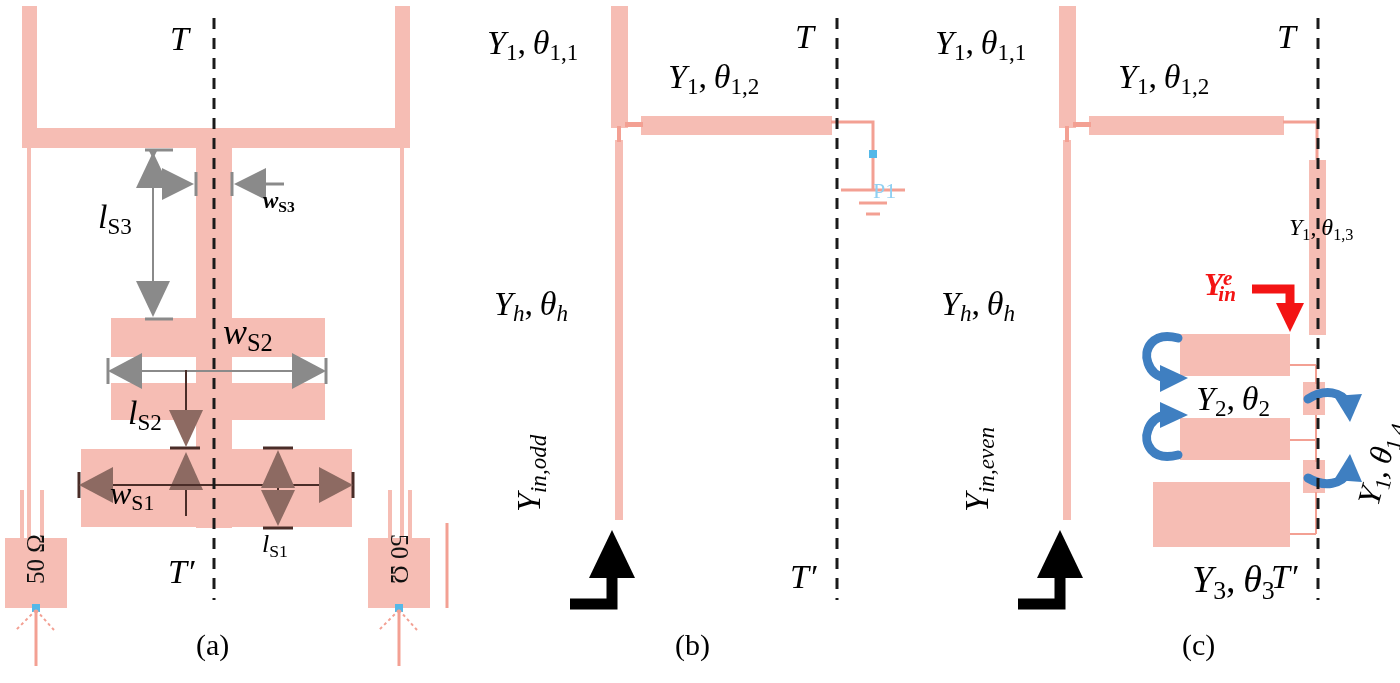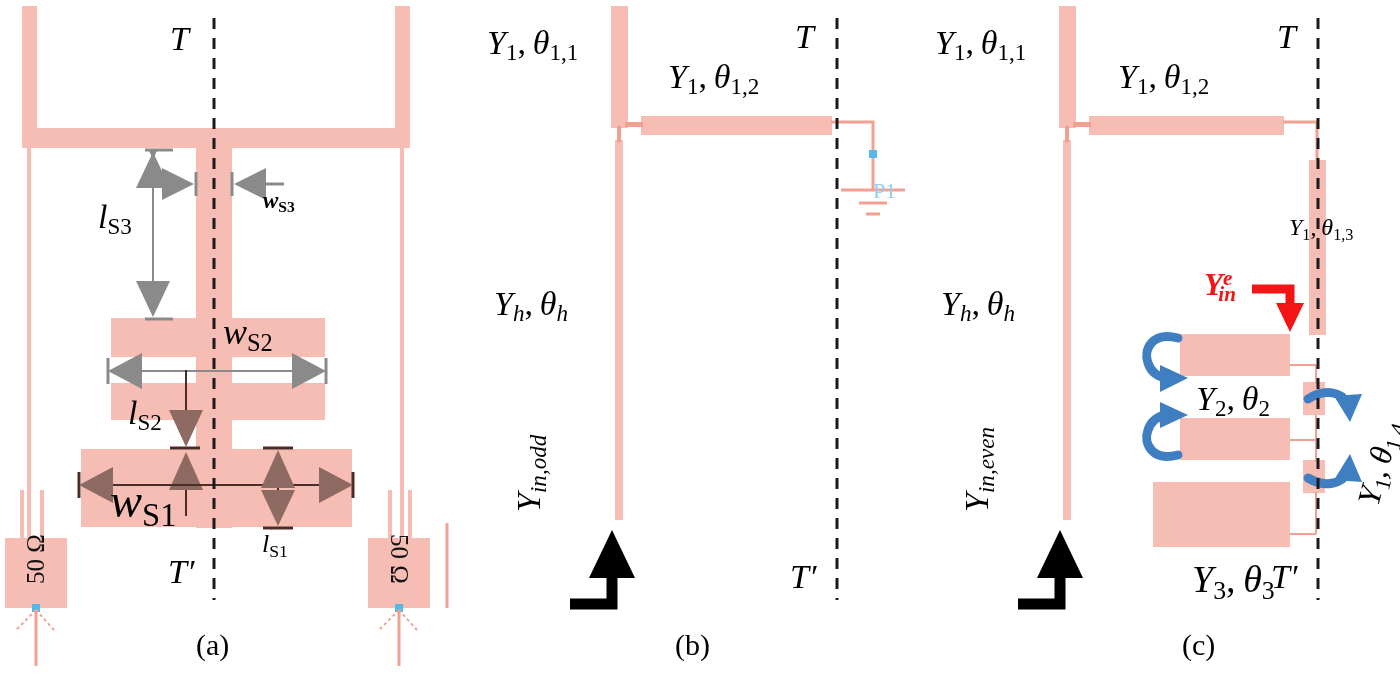--- a/index.html
+++ b/index.html
@@ -195,21 +195,21 @@
   </div>
 
   <div class="lbl ital" style="left:223px;top:314px;font-size:36px;text-align:center;">
     <span>w</span><span class="subn">S2</span>
   </div>
 
   <div class="lbl ital" style="left:128px;top:396px;font-size:34px;">
     <span>l</span><span class="subn">S2</span>
   </div>
 
-  <div class="lbl ital" style="left:110px;top:477px;font-size:48px;">
+  <div class="lbl ital" style="left:110px;top:477px;font-size:32px;">
     <span>w</span><span class="subn">S1</span>
   </div>
 
   <div class="lbl ital" style="left:262px;top:531px;font-size:26px;">
     <span>l</span><span class="subn">S1</span>
   </div>
 
   <div class="lbl ital" style="left:168px;top:555px;font-size:34px;"><span>T′</span></div>
 
   <div class="porttxt" style="left:1px;top:545px;width:70px;text-align:center;transform:rotate(-90deg);transform-origin:center center;">

